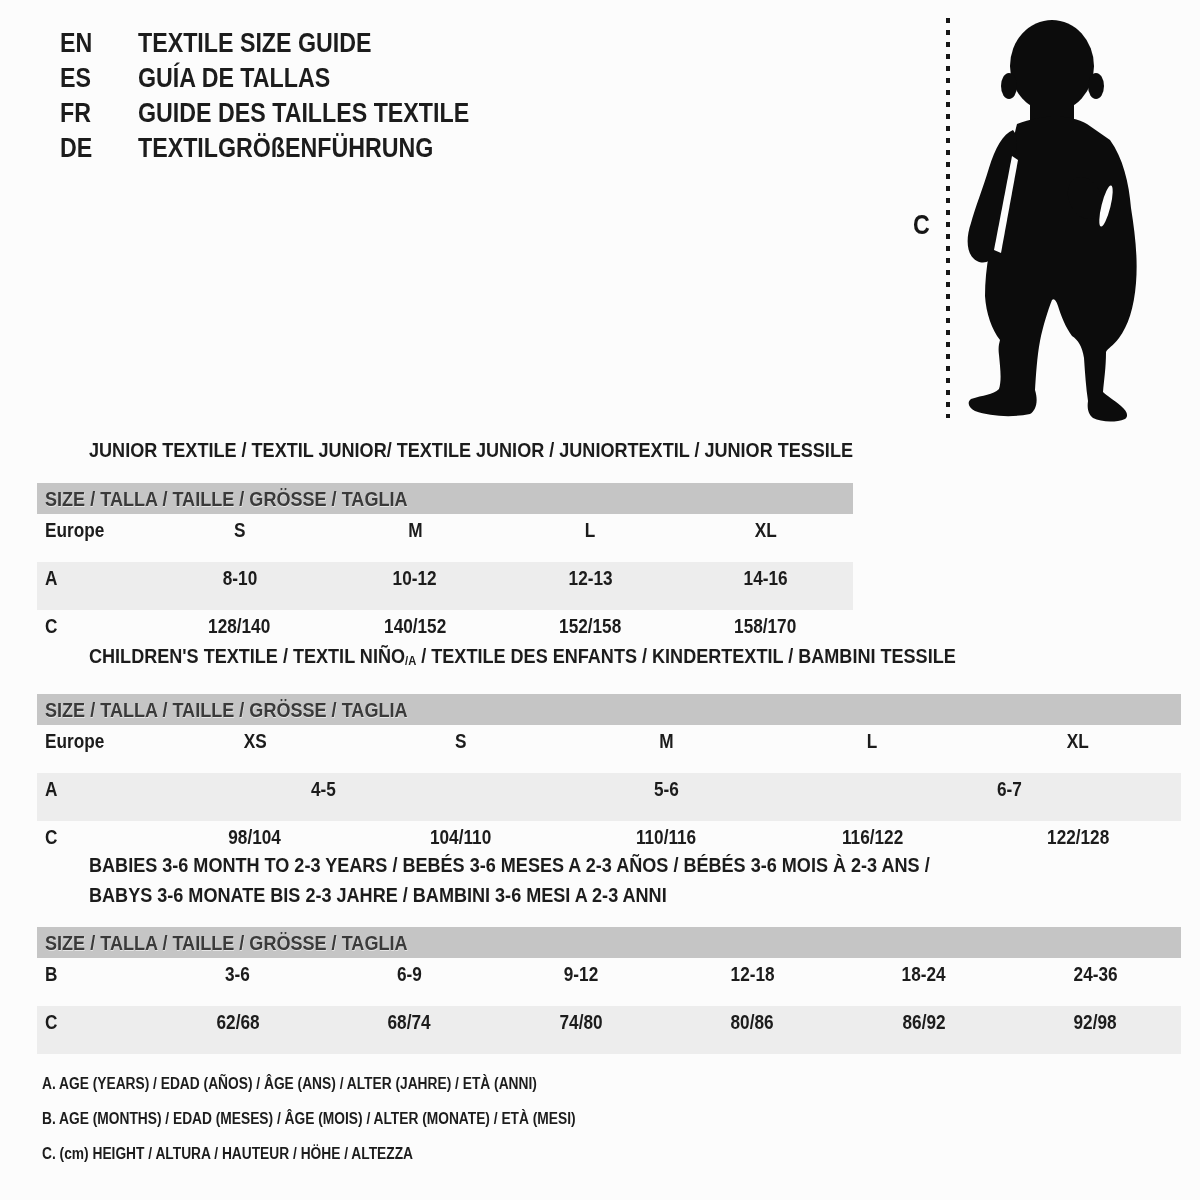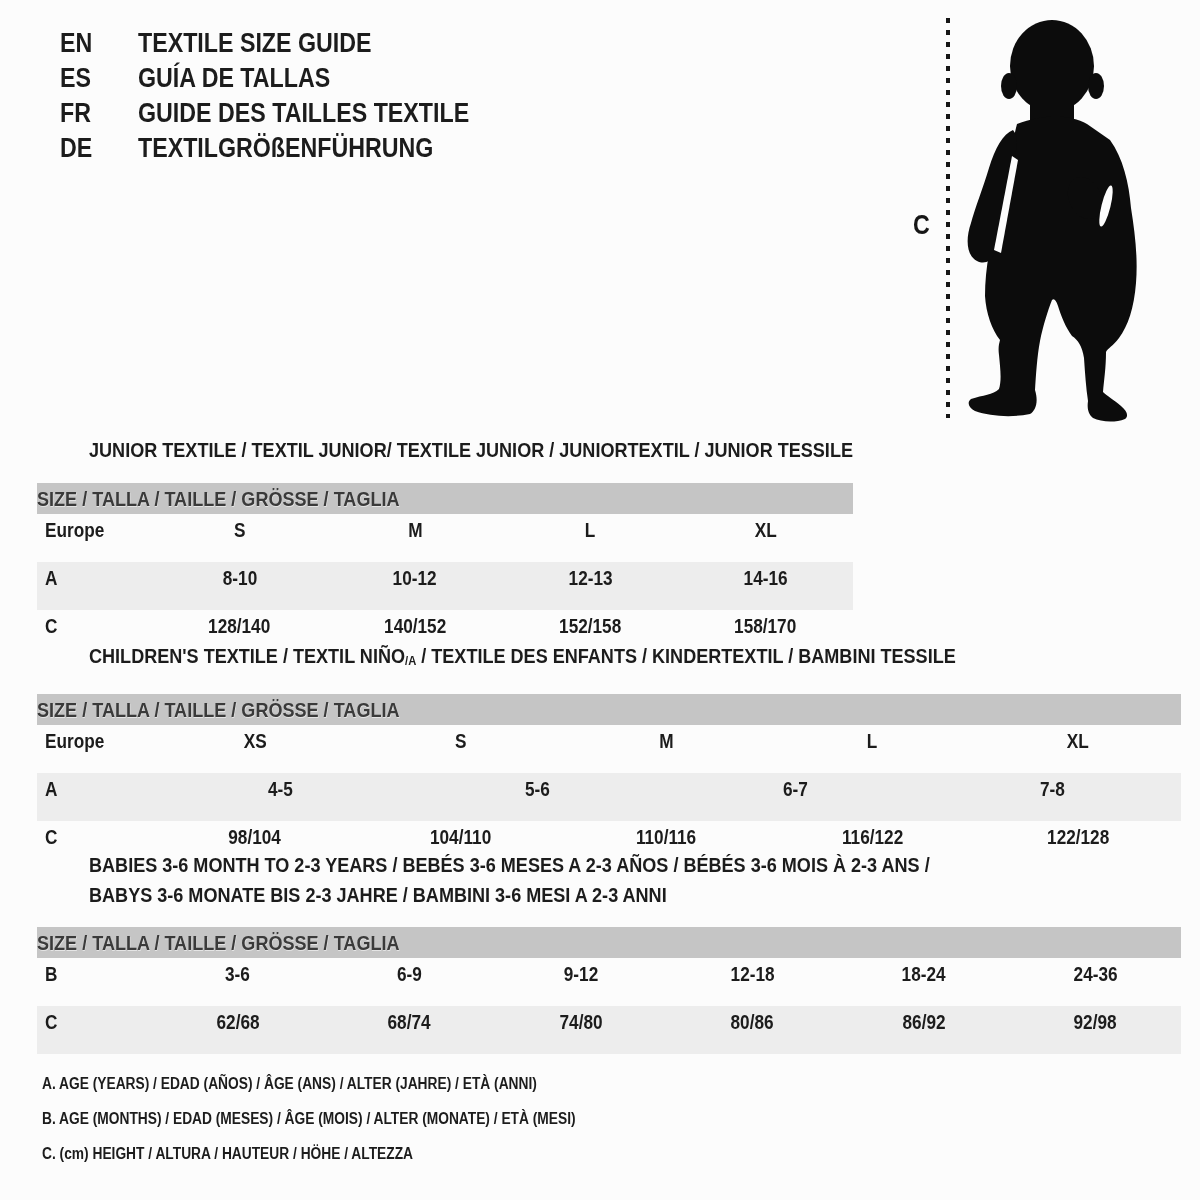--- a/index.html
+++ b/index.html
@@ -32,20 +32,21 @@
   .subtxt { font-size:0.62em; vertical-align:-0.18em; }
   #junior-section   { top:438px; width:816px; }
   #children-section { top:644px; width:1144px; }
   #babies-section   { top:850px; width:1144px; }
   #junior-section .size-bar, #children-section .size-bar { margin-top:21px; }
   #babies-section .size-bar { margin-top:17px; }
 
   .size-bar {
     height:31px; line-height:31px;
     background:#c5c5c5;
+    padding-left:8px;
     font-size:21px; color:#3a3a3a;
     text-shadow:0.5px 0.5px 0 rgba(255,255,255,0.55);
   }
   .trow { display:flex; height:48px; line-height:32px; font-size:20px; }
   .trow.shaded { background:#ededed; }
   .tcell.label { width:115px; padding-left:8px; text-align:left; }
   .tcell.val { flex:1; text-align:center; }
 
   
   .legend { position:absolute; left:42px; top:1066px; }
@@ -144,21 +145,20 @@
         <div class="tcell val"><span class="cndc">S</span></div>
         <div class="tcell val"><span class="cndc">M</span></div>
         <div class="tcell val"><span class="cndc">L</span></div>
         <div class="tcell val"><span class="cndc">XL</span></div>
       </div>
       <div class="trow shaded">
         <div class="tcell label"><span class="cnd">A</span></div>
         <div class="tcell val"><span class="cndc">4-5</span></div>
         <div class="tcell val"><span class="cndc">5-6</span></div>
         <div class="tcell val"><span class="cndc">6-7</span></div>
-        <div class="tcell val"><span class="cndc">7-8</span></div>
       </div>
       <div class="trow">
         <div class="tcell label"><span class="cnd">C</span></div>
         <div class="tcell val"><span class="cndc">98/104</span></div>
         <div class="tcell val"><span class="cndc">104/110</span></div>
         <div class="tcell val"><span class="cndc">110/116</span></div>
         <div class="tcell val"><span class="cndc">116/122</span></div>
         <div class="tcell val"><span class="cndc">122/128</span></div>
       </div>
     </div>

